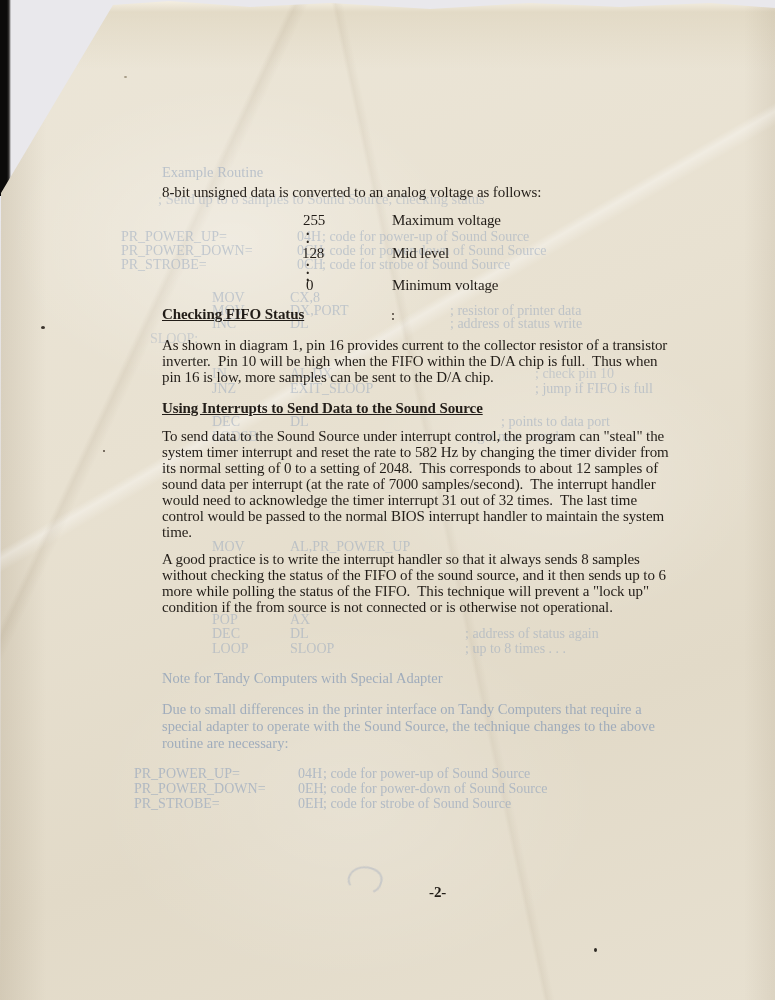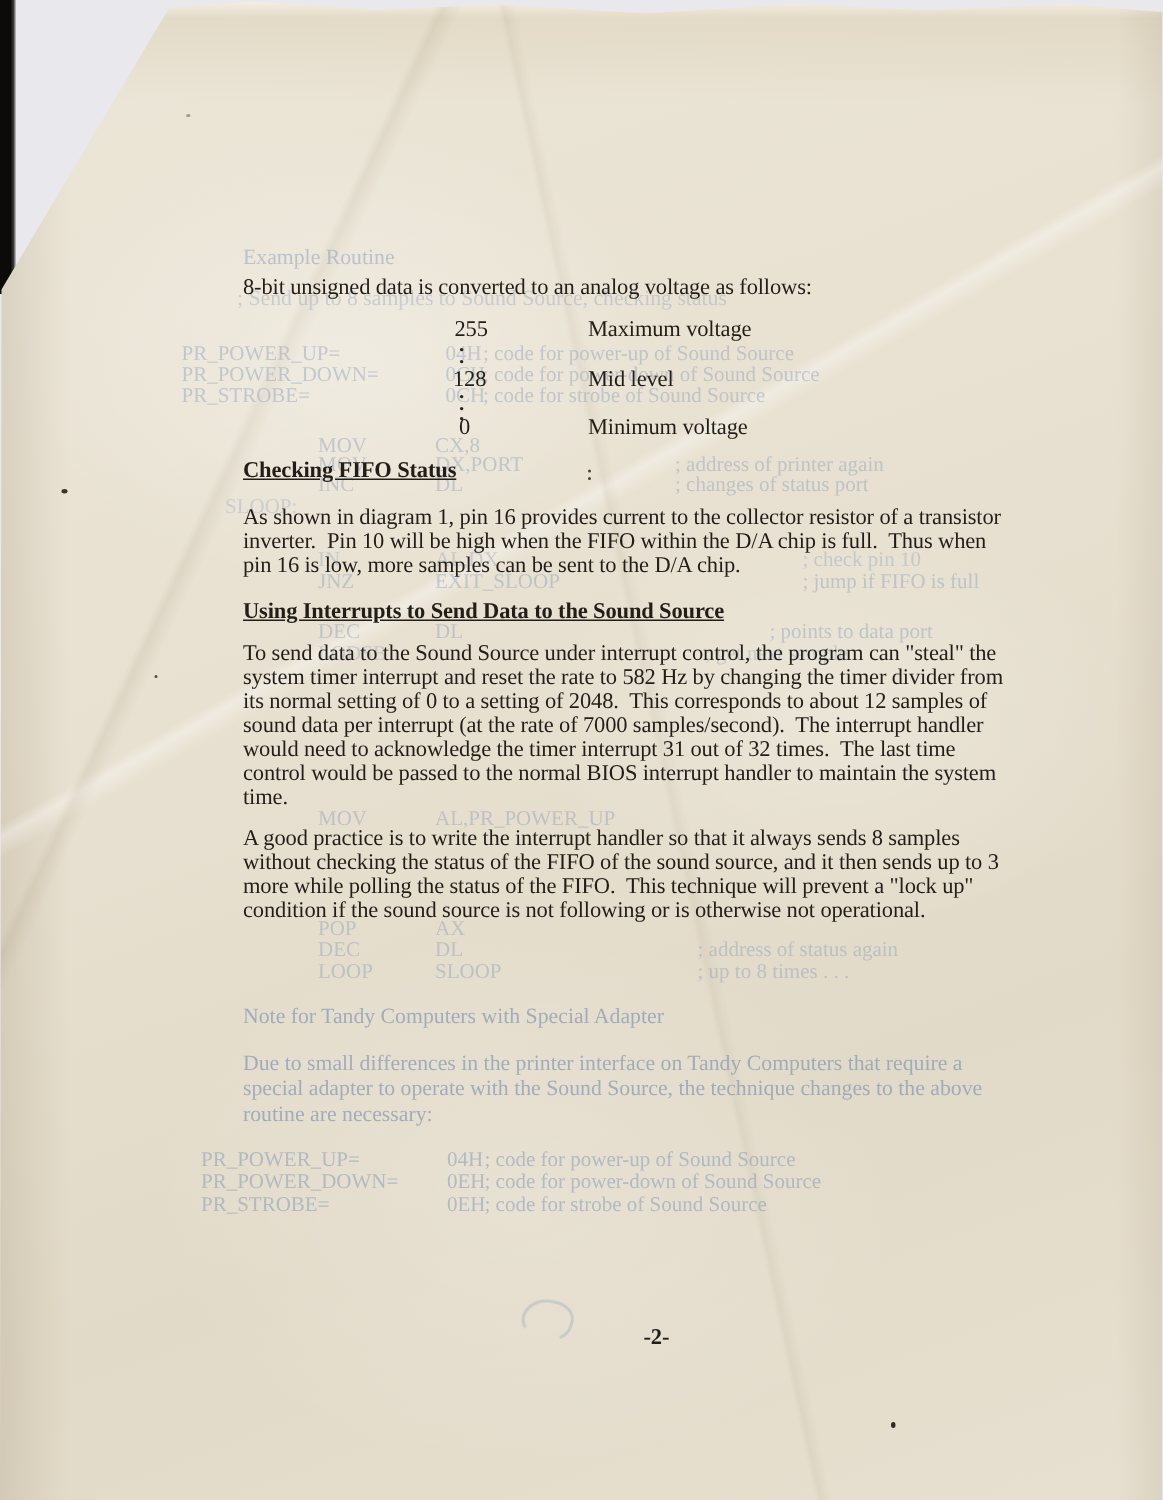--- a/index.html
+++ b/index.html
@@ -93,44 +93,44 @@
         <span class="c">; code for strobe of Sound Source</span>
       </div>
 
       <div class="grow code" style="top:290px">
         <span class="m">MOV</span>
         <span class="o">CX,8</span>
       </div>
       <div class="grow code" style="top:303px">
         <span class="m">MOV</span>
         <span class="o">DX,PORT</span>
-        <span class="cc">; address of printer again</span>
+        <span class="cc">; resistor of printer data</span>
       </div>
       <div class="grow code" style="top:316px">
         <span class="m">INC</span>
         <span class="o">DL</span>
-        <span class="cc">; changes of status port</span>
+        <span class="cc">; address of status write</span>
       </div>
       <div class="grow code" style="top:331px;opacity:.35">
         <span class="m" style="left:150px">SLOOP:</span>
       </div>
       <div class="grow code" style="top:366px;opacity:.40">
         <span class="m">IN</span>
         <span class="o">AL,DX</span>
         <span class="cc" style="left:535px">; check pin 10</span>
       </div>
       <div class="grow code" style="top:381px">
         <span class="m">JNZ</span>
         <span class="o">EXIT_SLOOP</span>
         <span class="cc" style="left:535px">; jump if FIFO is full</span>
       </div>
       <div class="grow code" style="top:414px">
         <span class="m">DEC</span>
         <span class="o">DL</span>
-        <span class="cc" style="left:513px">; points to data port</span>
+        <span class="cc" style="left:501px">; points to data port</span>
       </div>
       <div class="grow code" style="top:429px;opacity:.40">
         <span class="m">LODSB</span>
         <span class="cc" style="left:470px">; get next sample</span>
       </div>
       <div class="grow code" style="top:539px">
         <span class="m">MOV</span>
         <span class="o">AL,PR_POWER_UP</span>
       </div>
       <div class="grow code" style="top:612px">
@@ -206,23 +206,23 @@
         <div class="line" style="top:444px">system timer interrupt and reset the rate to 582 Hz by changing the timer divider from</div>
         <div class="line" style="top:460px">its normal setting of 0 to a setting of 2048.  This corresponds to about 12 samples of</div>
         <div class="line" style="top:476px">sound data per interrupt (at the rate of 7000 samples/second).  The interrupt handler</div>
         <div class="line" style="top:492px">would need to acknowledge the timer interrupt 31 out of 32 times.  The last time</div>
         <div class="line" style="top:508px">control would be passed to the normal BIOS interrupt handler to maintain the system</div>
         <div class="line" style="top:524px">time.</div>
       </div>
 
       <div class="p3">
         <div class="line" style="top:551px">A good practice is to write the interrupt handler so that it always sends 8 samples</div>
-        <div class="line" style="top:567px">without checking the status of the FIFO of the sound source, and it then sends up to 3</div>
+        <div class="line" style="top:567px">without checking the status of the FIFO of the sound source, and it then sends up to 6</div>
         <div class="line" style="top:583px">more while polling the status of the FIFO.  This technique will prevent a "lock up"</div>
-        <div class="line" style="top:599px">condition if the sound source is not following or is otherwise not operational.</div>
+        <div class="line" style="top:599px">condition if the from source is not connected or is otherwise not operational.</div>
       </div>
 
       <div class="line pagenum">-2-</div>
 
       <div class="speck" style="left:41px;top:326px;width:4px;height:3px;background:#3a332c"></div>
       <div class="speck" style="left:103px;top:450px;width:2px;height:2px;background:#55493c"></div>
       <div class="speck" style="left:392px;top:313px;width:2px;height:2px;background:#4a4038"></div>
       <div class="speck" style="left:392px;top:318px;width:2px;height:2px;background:#4a4038"></div>
       <div class="speck" style="left:594px;top:948px;width:3px;height:4px;background:#2e2a24"></div>
       <div class="speck" style="left:124px;top:76px;width:3px;height:2px;background:#a59a85"></div>

